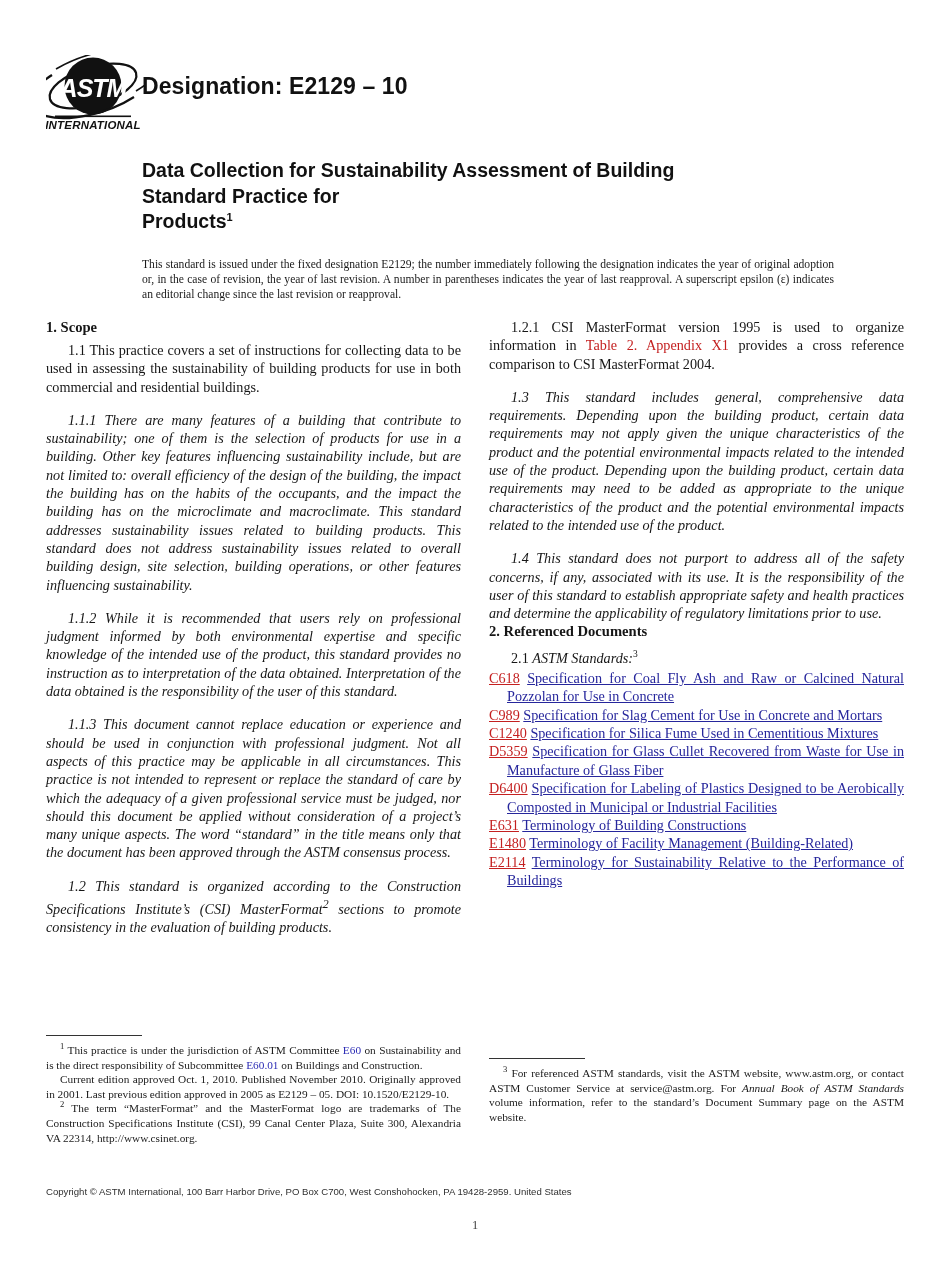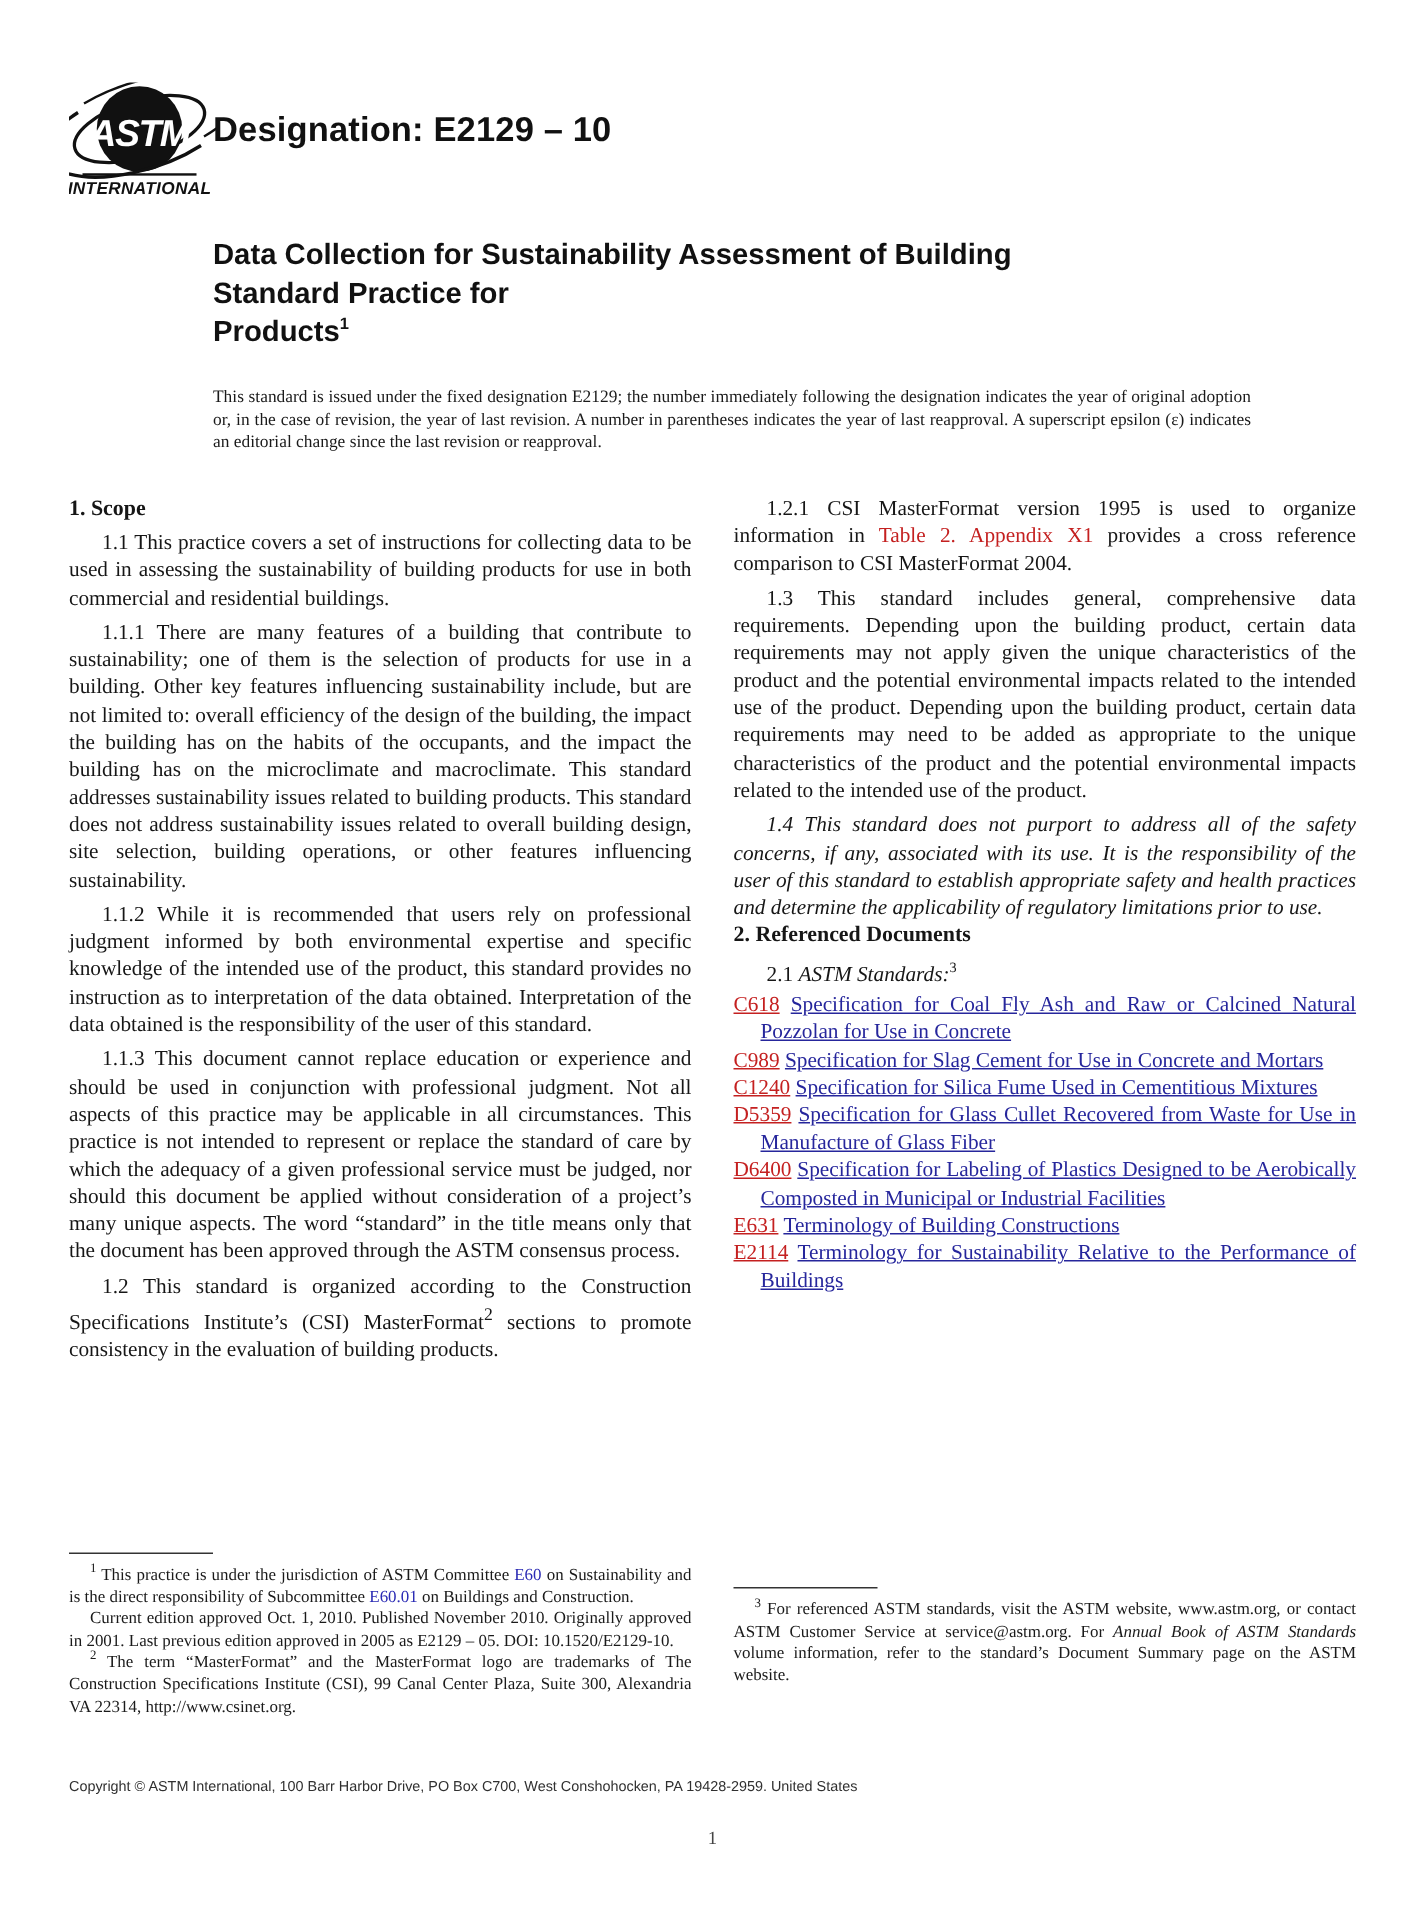--- a/index.html
+++ b/index.html
@@ -76,21 +76,21 @@
     font-family: "Liberation Serif", serif;
     font-size: 11.6px;
     line-height: 15.2px;
     text-align: justify;
     color: #1a1a1a;
   }
 
   
   .col {
     position: absolute;
-    top: 330px;
+    top: 318px;
     width: 415px;
     font-size: 14.2px;
     line-height: 18.3px;
     text-align: justify;
     color: #161616;
   }
   .col-left  { left: 46px; }
   .col-right { left: 489px; }
 
   h2.section {
@@ -100,21 +100,21 @@
     text-align: left;
     line-height: 18px;
   }
   h2.section.spaced { }
 
   p.para {
     margin: 0 0 0 0;
     text-indent: 22px;
     hyphens: none;
   }
-  p.para + p.para { margin-top: 5px; }
+  p.para + p.para { margin-top: 15px; font-style: italic; }
   p.para.gap { margin-top: 10px; }
   p.italic { font-style: italic; }
 
   p.subhead {
     margin: 9px 0 1px 0;
     text-indent: 22px;
     text-align: left;
     font-style: italic;
   }
   p.subhead .num { font-style: normal; text-align: center; }
@@ -248,20 +248,21 @@
 
     <p class="subhead"><span class="num">2.1 </span><span>ASTM Standards:</span><sup>3</sup></p>
 
     <ul class="ref-list">
       <li><a class="ref-id" href="#">C618</a> <a class="ref-name" href="#">Specification for Coal Fly Ash and Raw or Calcined Natural Pozzolan for Use in Concrete</a></li>
       <li><a class="ref-id" href="#">C989</a> <a class="ref-name" href="#">Specification for Slag Cement for Use in Concrete and Mortars</a></li>
       <li><a class="ref-id" href="#">C1240</a> <a class="ref-name" href="#">Specification for Silica Fume Used in Cementitious Mixtures</a></li>
       <li><a class="ref-id" href="#">D5359</a> <a class="ref-name" href="#">Specification for Glass Cullet Recovered from Waste for Use in Manufacture of Glass Fiber</a></li>
       <li><a class="ref-id" href="#">D6400</a> <a class="ref-name" href="#">Specification for Labeling of Plastics Designed to be Aerobically Composted in Municipal or Industrial Facilities</a></li>
       <li><a class="ref-id" href="#">E631</a> <a class="ref-name" href="#">Terminology of Building Constructions</a></li>
+      <li><a class="ref-id" href="#">E1480</a> <a class="ref-name" href="#">Terminology of Facility Management (Building-Related)</a></li>
       <li><a class="ref-id" href="#">E2114</a> <a class="ref-name" href="#">Terminology for Sustainability Relative to the Performance of Buildings</a></li>
     </ul>
   </div>
 
   <div class="footnotes fn-left">
     <div class="fn-rule"></div>
     <p><sup>1</sup><span> This practice is under the jurisdiction of ASTM Committee </span><a class="blue-link" href="#">E60</a><span> on Sustainability and is the direct responsibility of Subcommittee </span><a class="blue-link" href="#">E60.01</a><span> on Buildings and Construction.</span></p>
     <p>Current edition approved Oct. 1, 2010. Published November 2010. Originally approved in 2001. Last previous edition approved in 2005 as E2129 – 05. DOI: 10.1520/E2129-10.</p>
     <p><sup>2</sup><span> The term “MasterFormat” and the MasterFormat logo are trademarks of The Construction Specifications Institute (CSI), 99 Canal Center Plaza, Suite 300, Alexandria VA 22314, http://www.csinet.org.</span></p>
   </div>

